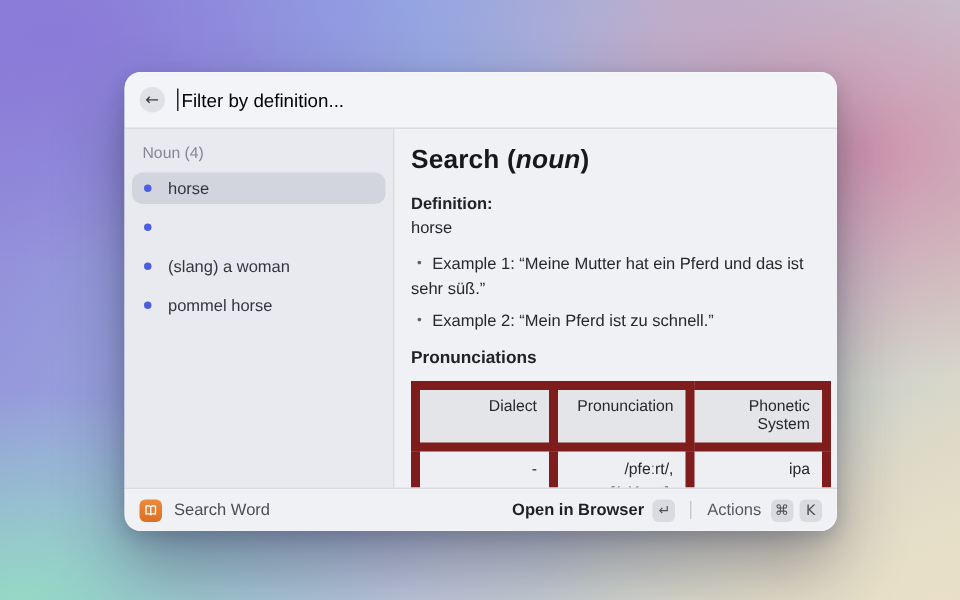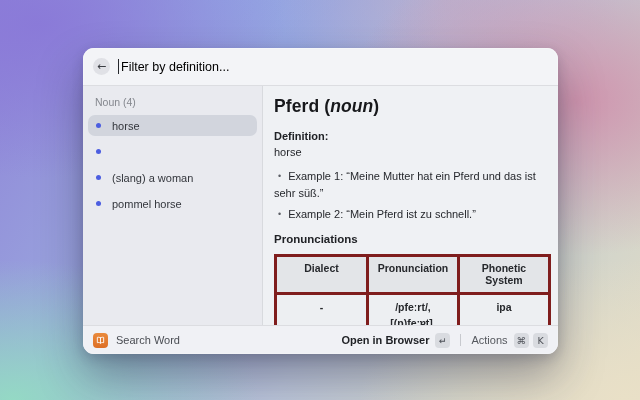--- a/index.html
+++ b/index.html
@@ -69,22 +69,22 @@
   .word-title { font-size: 17.5px; font-weight: 700; color: #17181b; margin-bottom: 13px; letter-spacing: 0.1px; }
   .word-title .pos { font-style: italic; }
   .def-label { font-size: 11px; font-weight: 700; color: #202226; margin-bottom: 4px; }
   .def-value { font-size: 11px; color: #26282d; margin-bottom: 10px; }
   .example { font-size: 11px; color: #26282d; line-height: 1.55; margin-bottom: 4px; }
   .example .bullet { color: #5d6067; margin: 0 7px 0 4px; font-size: 9px; vertical-align: 1px; }
   .example .ex-label { font-weight: 400; }
   .pron-label { font-size: 11.5px; font-weight: 700; color: #202226; margin: 10px 0 9px 0; }
   table.pron-table { border-collapse: collapse; table-layout: fixed; width: 274px; }
   .pron-table th, .pron-table td {
-    border: 3px solid #7f1d1d; text-align: center; vertical-align: top;
-    font-size: 10.5px; font-weight: 700; color: #26282c; padding: 5px 8px 6px 8px;
+    border: 6px solid #7f1d1d; text-align: right; vertical-align: top;
+    font-size: 10.5px; font-weight: 400; color: #26282c; padding: 5px 8px 6px 8px;
   }
   .pron-table th { background: #e3e5e8; height: 24px; }
   .pron-table td { background: #edeff2; line-height: 1.5; }
   .pron-table col.c1 { width: 92px; } .pron-table col.c2 { width: 91px; } .pron-table col.c3 { width: 91px; }
   
   .footer {
     height: 28px; flex: 0 0 28px;
     display: flex; align-items: center;
     padding: 0 10px; gap: 8px;
     background: rgba(240,241,245,0.8);
@@ -147,21 +147,21 @@
       </div>
       <div class="side-item">
         <span class="dot"></span>
         <span class="side-label">pommel horse</span>
       </div>
     </div>
     <div class="vdivider"></div>
 
     <div class="detail">
       <div class="word-title">
-        <span>Pferd</span><span> (</span><span class="pos">noun</span><span>)</span>
+        <span>Search</span><span> (</span><span class="pos">noun</span><span>)</span>
       </div>
 
       <div class="def-label">Definition:</div>
       <div class="def-value">horse</div>
 
       <div class="example">
         <span class="bullet">•</span><span class="ex-label">Example 1:</span><span> “Meine Mutter hat ein Pferd und das ist sehr süß.”</span>
       </div>
       <div class="example">
         <span class="bullet">•</span><span class="ex-label">Example 2:</span><span> “Mein Pferd ist zu schnell.”</span>

